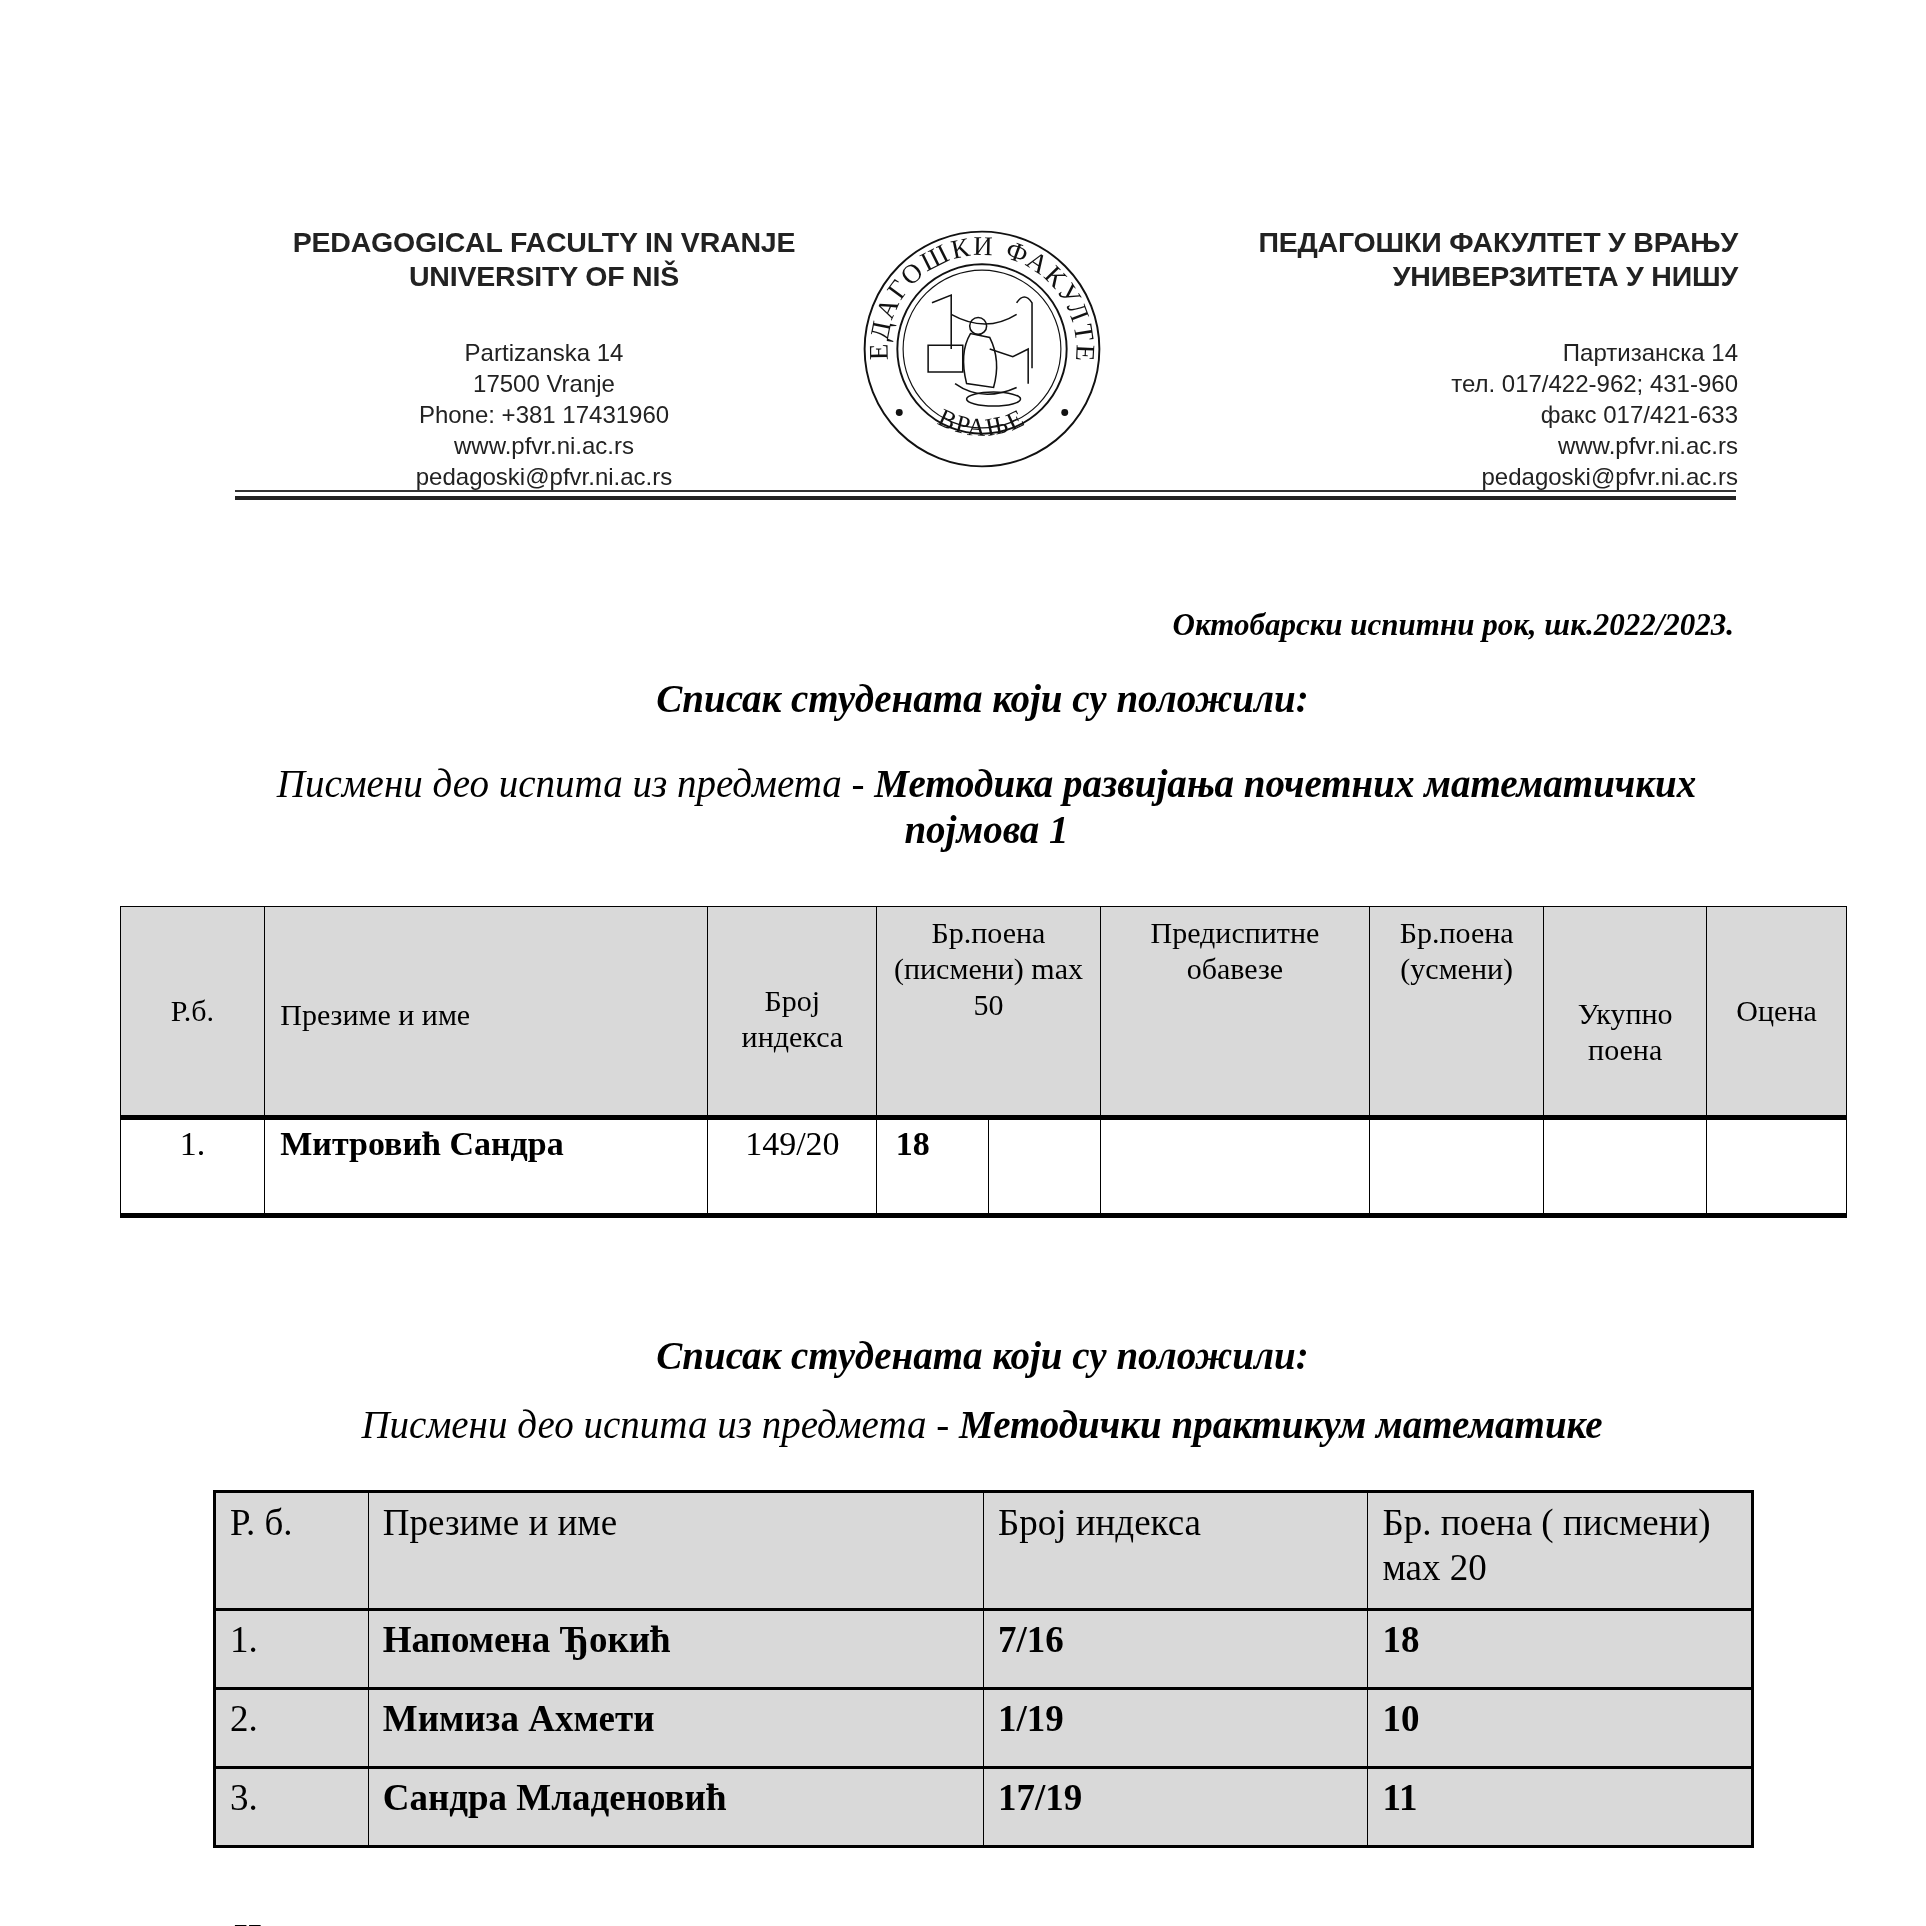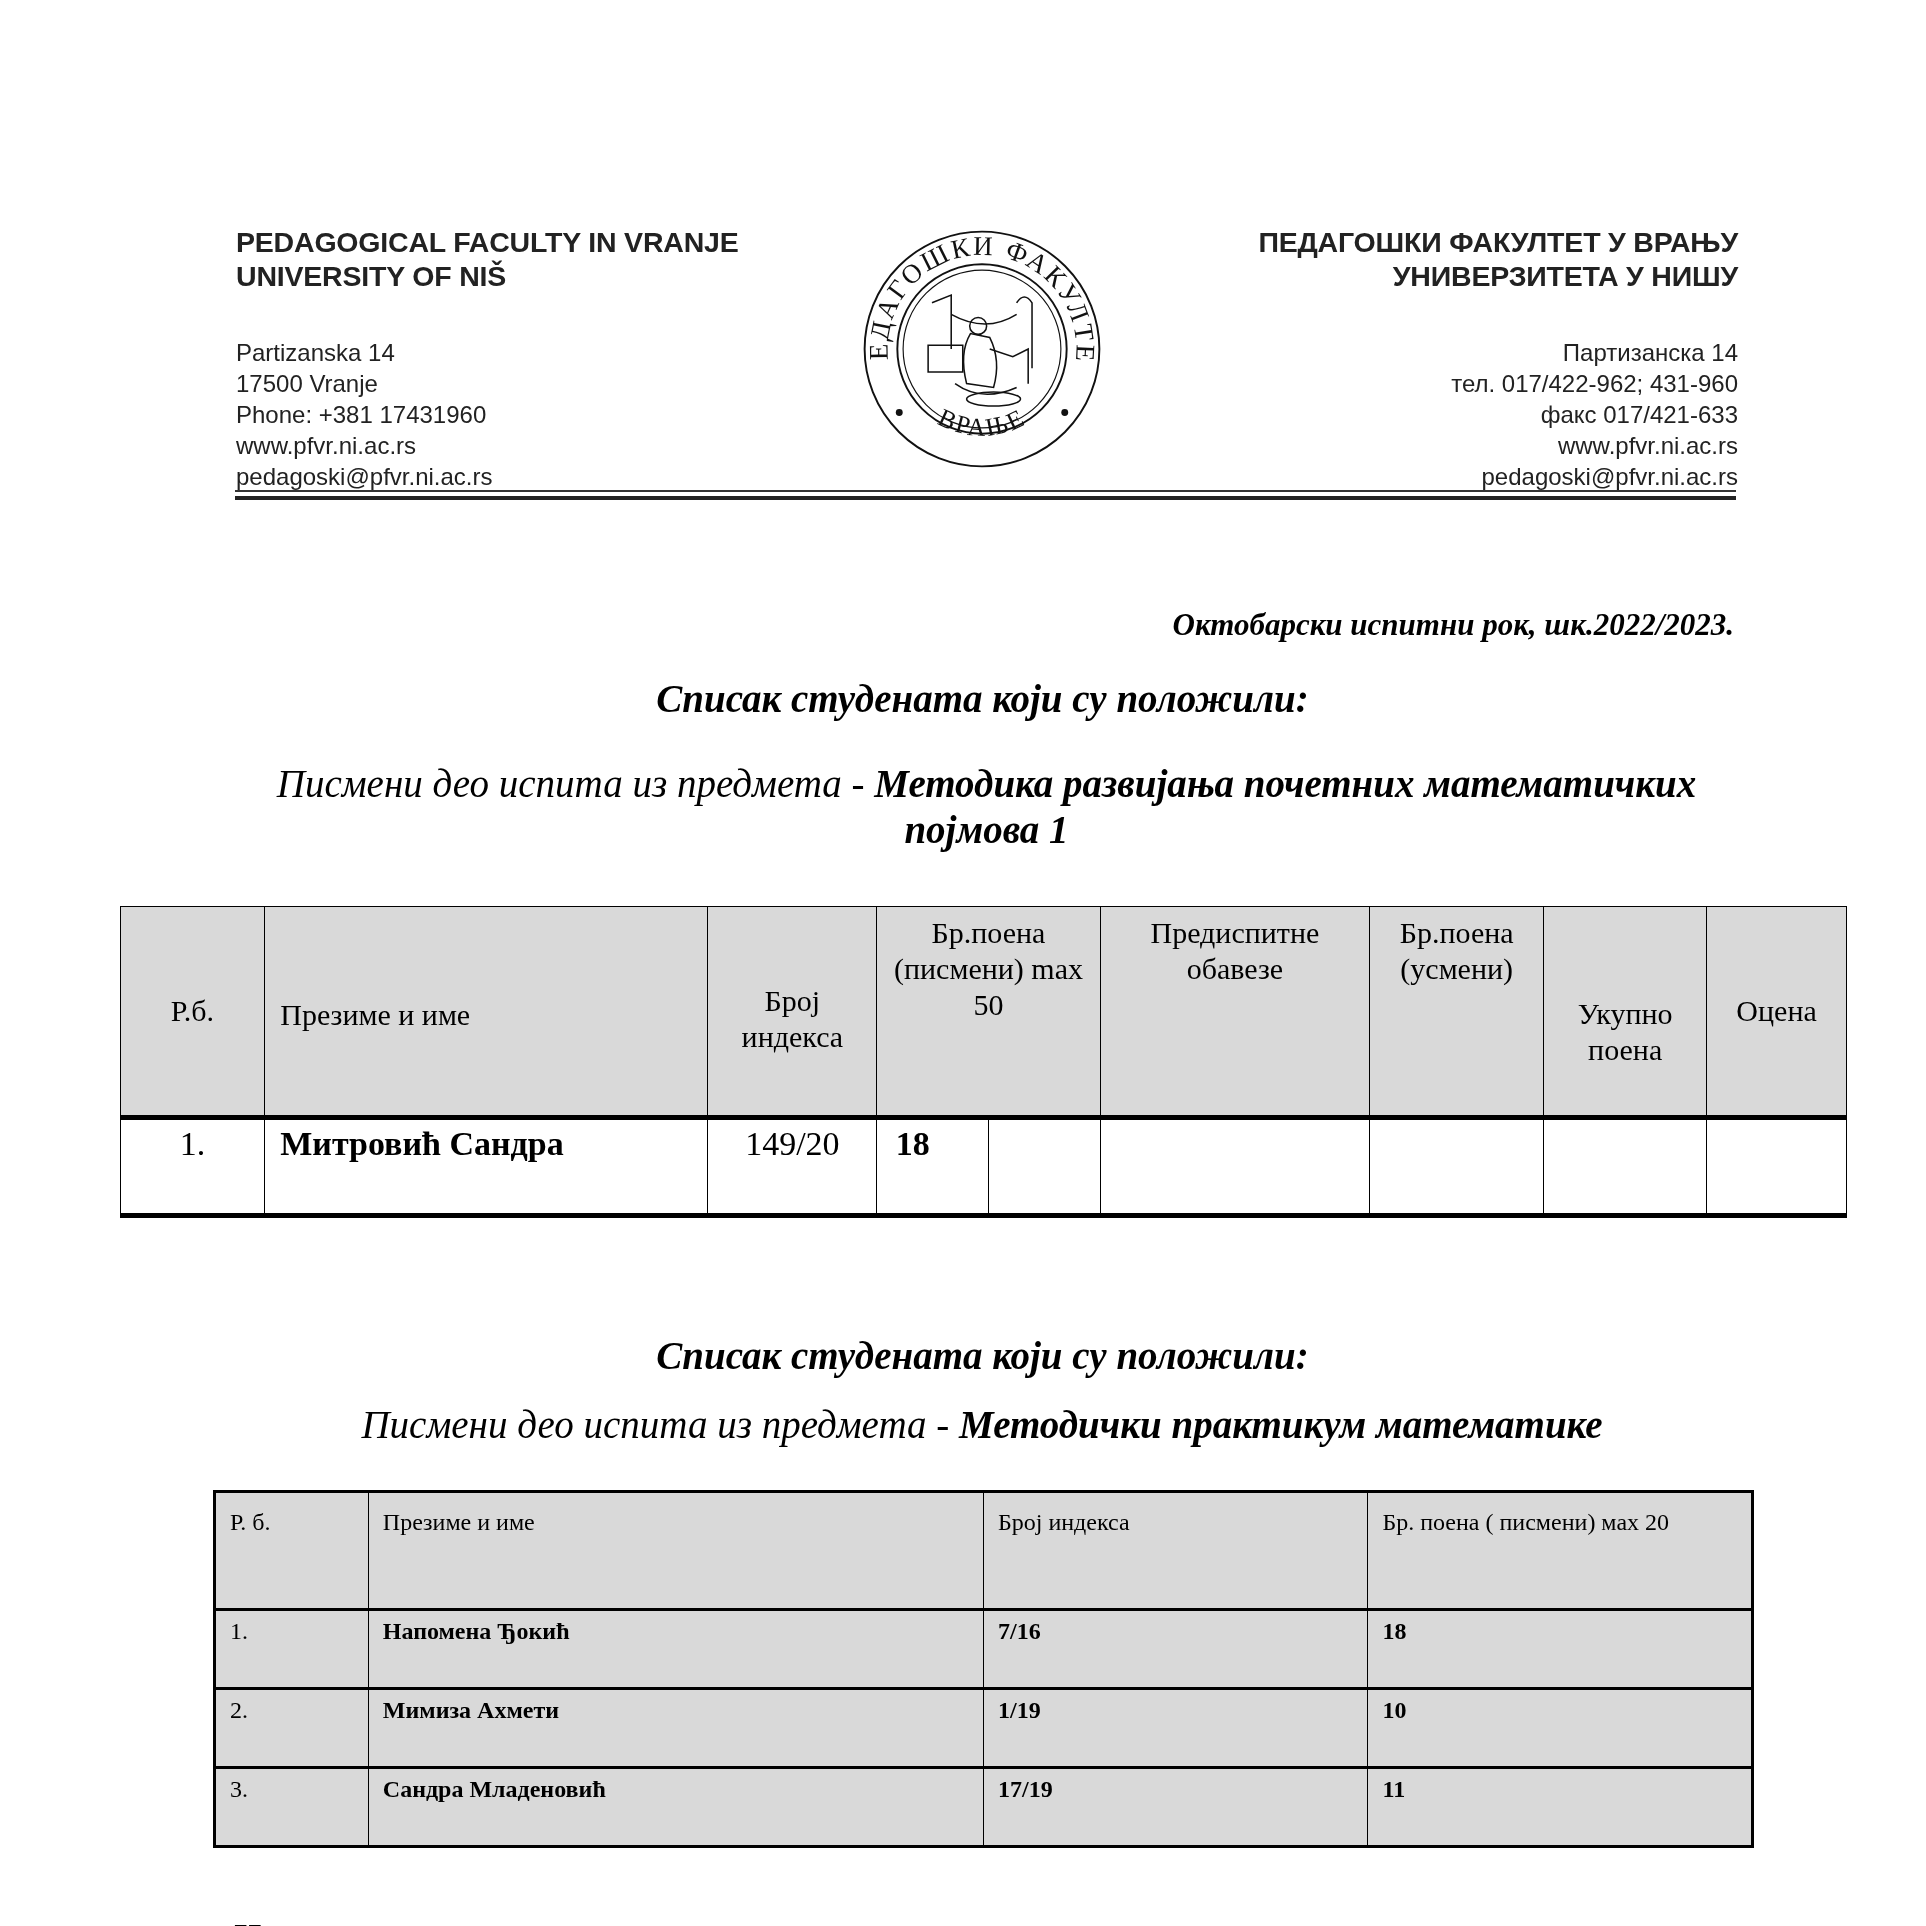--- a/index.html
+++ b/index.html
@@ -1,20 +1,20 @@
 <!DOCTYPE html>
 <html style="font-size:6.2px"><head>
 <meta charset="utf-8">
 <style>
   html, body { margin: 0; padding: 0; background: #ffffff; }
   body { width: 1965px; height: 2542px; position: relative; overflow: hidden; color: #000; }
   .page { position: absolute; left: 0; top: 0; width: 1965px; height: 2542px; }
 
   
-  .lh-left, .lh-right { position: absolute; font-family: "Liberation Sans", sans-serif; color: #222; }
+  .lh-left, .lh-right { position: absolute; font-family: "Liberation Sans", sans-serif; color: #222; text-align: center; }
   .lh-left { left: 236px; top: 225px; width: 616px; }
   .lh-right { right: 227px; top: 225px; width: 616px; text-align: right; }
   .lh-title { font-weight: bold; font-size: 28.5px; line-height: 34px; letter-spacing: -0.2px; }
   .lh-addr { margin-top: 44px; font-size: 24px; line-height: 31px; }
   .lh-addr div { white-space: nowrap; }
   .seal { position: absolute; left: 855px; top: 222px; width: 254px; height: 254px; }
   .rule1 { position: absolute; left: 235px; right: 229px; top: 490px; height: 2.3px; background: #333; }
   .rule2 { position: absolute; left: 235px; right: 229px; top: 496px; height: 3.5px; background: #222; }
 
   
@@ -36,21 +36,21 @@
   .t1 th.mid { vertical-align: middle; }
   .t1 th.low { vertical-align: middle; padding-top: 42px; }
   .t1 thead tr { border-bottom: 5.4px solid #000; }
   .t1 td { border: 1.5px solid #000; height: 87px; vertical-align: top; padding-top: 5.4px; font-size: 34px; }
   .t1 tbody tr { border-bottom: 5.4px solid #000; }
   .t1 .left { text-align: left; padding-left: 15.4px; }
   .t1 .center { text-align: center; }
   .t1 .bold { font-weight: bold; }
 
   
-  .t2 { left: 213px; top: 1490px; width: 1541px; font-size: 24px; }
+  .t2 { left: 213px; top: 1490px; width: 1541px; font-size: 37px; }
   .t2 th, .t2 td { background: #d9d9d9; border: 1.5px solid #000; text-align: left; vertical-align: top; padding: 7px 7.7px 0 14px; }
   .t2 th { font-weight: normal; height: 108px; line-height: 45px; }
   .t2 td { height: 69px; font-weight: bold; }
   .t2 td.num { font-weight: normal; }
   .t2 tr { border-top: 3.9px solid #000; }
   .t2 { border: 3.9px solid #000; }
 
   
   .note { position: absolute; left: 231px; width: 1522px; top: 1913px; font-size: 32px; line-height: 49px; }
   .note .note-label { font-weight: bold; font-style: italic; font-size: 37px; }

